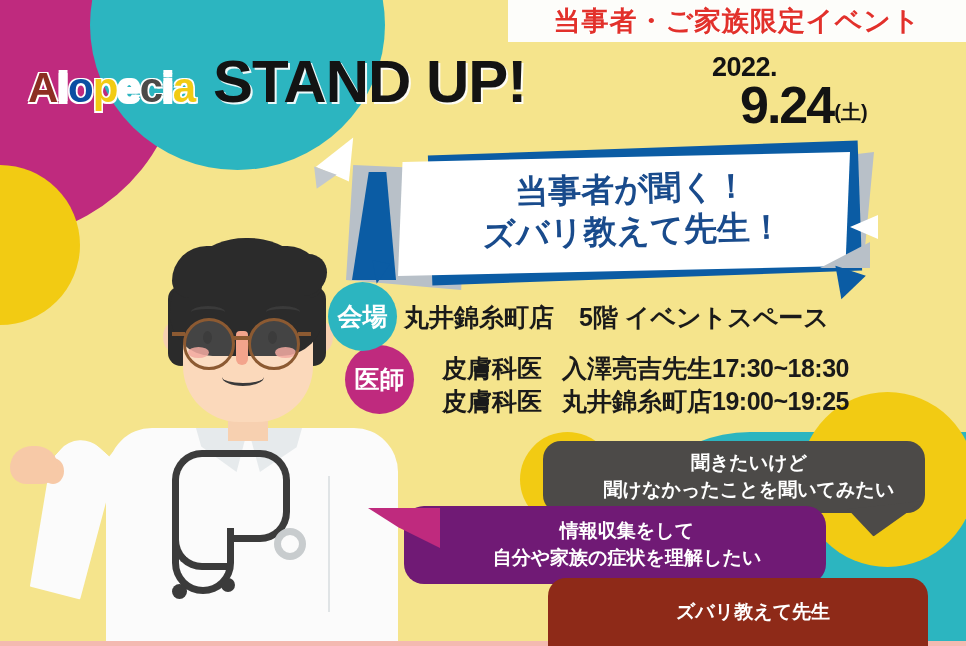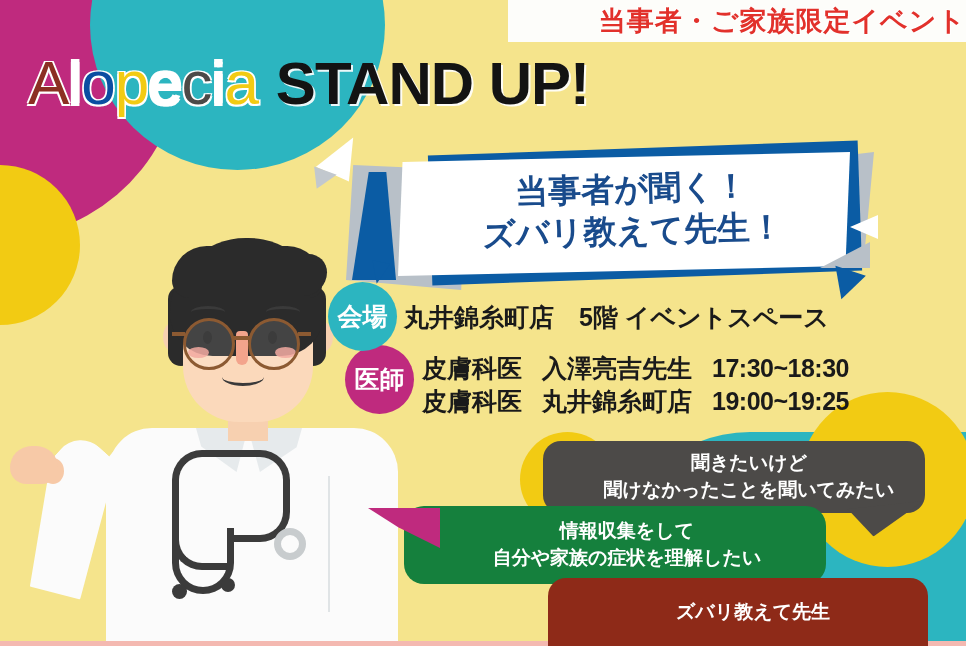--- a/index.html
+++ b/index.html
@@ -67,41 +67,41 @@
   }
   .white-block-bottom2 {
     left: 344px; top: 612px;
     width: 40px; height: 34px;
     background: #fbfbfb;
   }
   .red-banner {
     left: 508px; top: 0px;
     width: 458px; height: 42px;
     background: #fdfdfa;
-    display: flex; align-items: center; justify-content: flex-end;
+    display: flex; align-items: center; justify-content: center;
   }
   .red-banner-text {
     color: #e2312b;
     font-weight: bold;
     font-size: 27px;
     letter-spacing: 1px;
     white-space: nowrap;
     text-shadow: 1px 1px 0 #fff, -1px -1px 0 #fff;
   }
 
   
   .headline {
     position: absolute;
     left: 28px; top: 52px;
     display: flex; align-items: baseline;
     z-index: 6;
   }
   .alopecia {
-    font-size: 62px;
-    font-weight: normal;
+    font-size: 42px;
+    font-weight: bold;
     letter-spacing: -1px;
     line-height: 1;
     white-space: nowrap;
   }
   .alopecia span { text-shadow: 1.5px 1.5px 0 #ffffff, -1.5px 1.5px 0 #ffffff, 1.5px -1.5px 0 #ffffff, -1.5px -1.5px 0 #ffffff; }
   .standup {
     font-size: 60px;
     font-weight: bold;
     color: #131313;
     margin-left: 18px;
@@ -373,20 +373,21 @@
   .info-venue {
     position: absolute;
     left: 404px; top: 301px;
     font-size: 25px; font-weight: bold; color: #1a1a1a;
     white-space: nowrap; z-index: 8;
   }
   .info-doctors {
     position: absolute;
     left: 422px; top: 352px;
     z-index: 8;
+    text-align: right;
   }
   .info-doc-row {
     font-size: 25px; font-weight: bold; color: #1a1a1a;
     white-space: nowrap; line-height: 1.32;
     display: flex;
   }
   .doc-spec { width: 120px; }
   .doc-name { width: 170px; }
   .doc-time { letter-spacing: -0.5px; }
 
@@ -415,21 +416,21 @@
     position: absolute;
     right: 0px; bottom: -22px;
     width: 76px; height: 30px;
     background: #4c4a48;
     clip-path: polygon(0% 0%, 100% 0%, 30% 100%);
     transform: rotate(-6deg);
   }
   .bubble-magenta {
     left: 404px; top: 506px;
     width: 422px; height: 78px;
-    background: #15803d;
+    background: #701a75;
     border-radius: 20px;
     padding-left: 24px;
   }
   .bubble-magenta::before {
     content: "";
     position: absolute;
     left: -36px; top: 2px;
     width: 72px; height: 40px;
     background: #bf2a7e;
     clip-path: polygon(0% 0%, 100% 0%, 100% 100%, 42% 48%);
@@ -456,20 +457,27 @@
 
   <div class="bg red-banner">
     <span class="red-banner-text">当事者・ご家族限定イベント</span>
   </div>
 
   <div class="headline">
     <span class="alopecia"><span style="color: rgb(140, 47, 35);">A</span><span style="color: rgb(255, 255, 255);">l</span><span style="color: rgb(11, 78, 162);">o</span><span style="color: rgb(242, 203, 19);">p</span><span style="color: rgb(255, 255, 255);">e</span><span style="color: rgb(76, 74, 72);">c</span><span style="color: rgb(255, 255, 255);">i</span><span style="color: rgb(242, 203, 19);">a</span></span>
     <span class="standup">STAND UP!</span>
   </div>
 
+  <div class="date-block">
+    <div class="date-year">2022.</div>
+    <div class="date-main-row">
+      <span class="date-main">9.24</span>
+      <span class="date-dow">(土)</span>
+    </div>
+  </div>
 
   <div class="sh tri-white-1"></div>
   <div class="sh tri-gray-1"></div>
   <div class="sh gray-slab"></div>
   <div class="sh blue-wedge"></div>
   <div class="sh gray-slab2"></div>
   <div class="sh blue-slab"></div>
   <div class="sh white-card"></div>
   <div class="sh tri-white-right"></div>
   <div class="sh tri-gray-right"></div>

